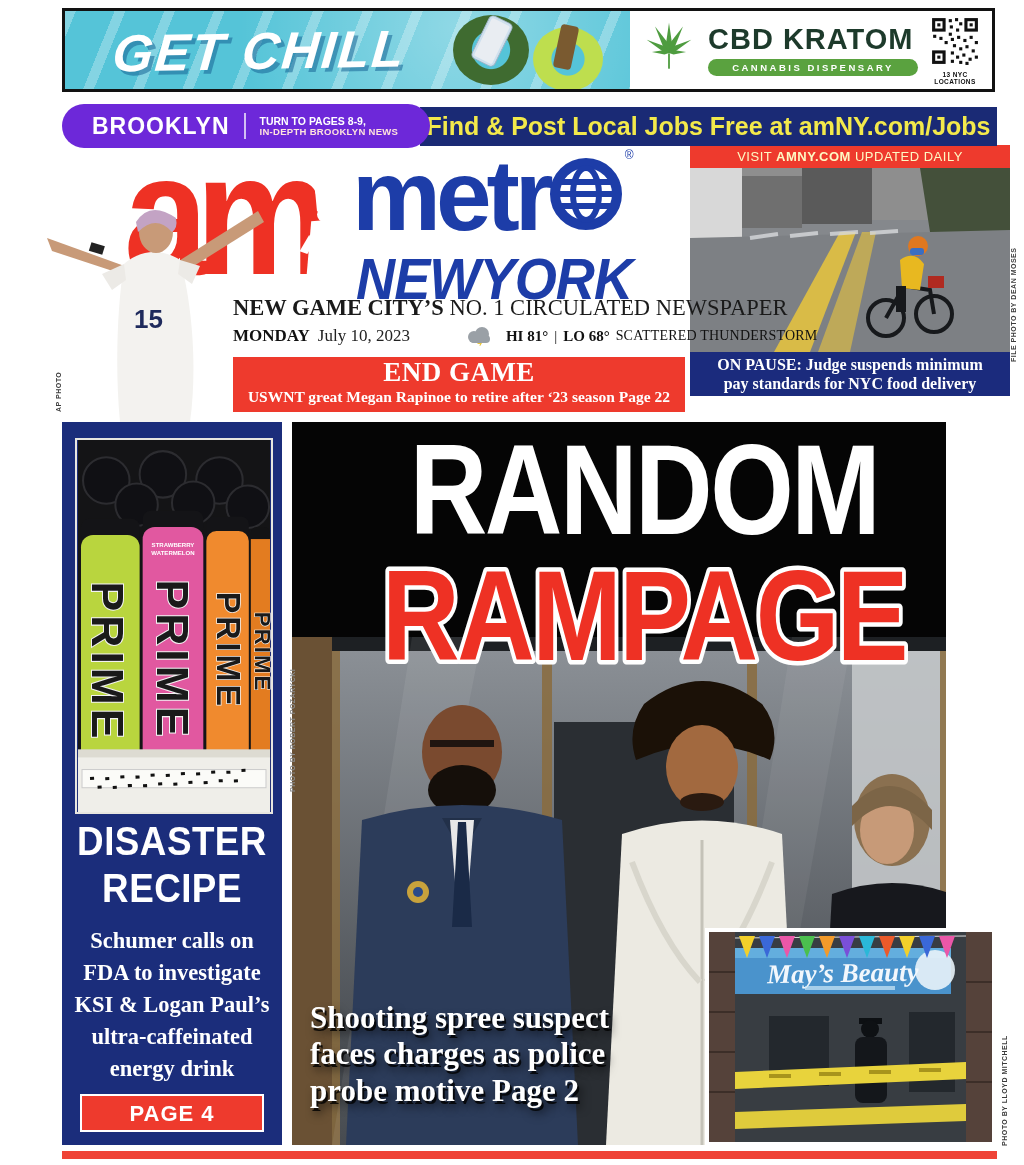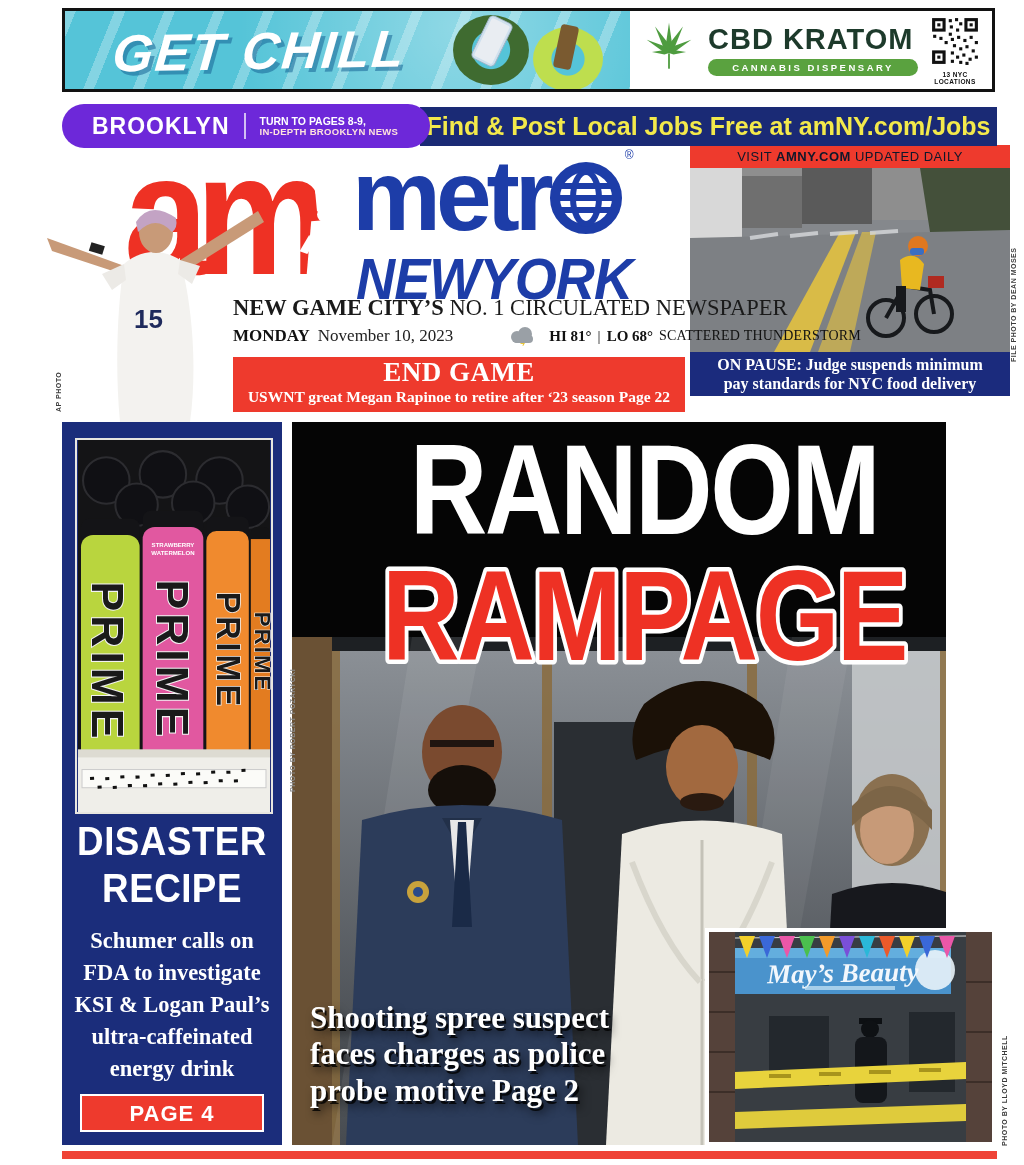--- a/index.html
+++ b/index.html
@@ -40,42 +40,42 @@
   .bk-name{color:#fff;font-size:23px;font-weight:800;letter-spacing:1px;margin-left:30px;}
   .bk-div{width:2px;height:26px;background:rgba(255,255,255,.7);margin:0 14px;}
   .bk-note{color:#fff;line-height:1.15;}
   .bk-note .l1{font-size:10.5px;font-weight:800;}
   .bk-note .l2{font-size:9.5px;font-weight:600;color:#ffe3dd;letter-spacing:.3px;}
 
   
   .logo-am{left:124px;top:128px;font-size:172px;font-weight:900;color:#ee3124;letter-spacing:-14px;
      line-height:1;transform:scaleX(.88);transform-origin:left top;z-index:1;}
   .statue{left:288px;top:158px;z-index:3;}
-  .logo-metro-row{left:352px;top:150px;display:flex;align-items:flex-end;z-index:2;}
+  .logo-metro-row{left:352px;top:150px;display:flex;align-items:center;z-index:2;}
   .logo-metro{font-size:100px;font-weight:700;color:#1d3da8;letter-spacing:-5px;line-height:.9;}
   .reg{font-size:12px;color:#1d3da8;align-self:flex-start;margin-top:-2px;}
   .logo-ny{left:356px;top:246px;font-size:57px;font-weight:900;font-style:italic;color:#1d3da8;
      letter-spacing:-1px;transform:scaleX(.95);transform-origin:left top;z-index:2;}
   .rapinoe{left:38px;top:148px;z-index:4;}
   .tagline{left:233px;top:295px;font-size:22.5px;color:#1a1a1a;white-space:pre;z-index:5;}
   .tagline b{font-weight:700;}
   .dateline{left:233px;top:326px;display:flex;align-items:center;z-index:5;}
   .dl-day{font-size:17px;font-weight:800;color:#111;}
   .dl-date{font-size:17px;color:#222;margin-left:8px;}
   .dl-wx{margin-left:54px;display:flex;align-items:center;}
   .dl-temp{font-size:15px;font-weight:800;color:#111;margin-left:12px;}
   .dl-sep{margin:0 6px;color:#111;font-weight:400;}
   .dl-fc{font-size:14px;font-weight:400;color:#111;margin-left:6px;letter-spacing:.2px;}
   .endgame{left:233px;top:357px;width:452px;height:55px;background:#ee3a2d;text-align:center;color:#fff;z-index:5;}
   .eg-title{font-size:27px;font-weight:900;line-height:1.1;margin-top:1px;letter-spacing:.5px;}
   .eg-sub{font-size:15.5px;font-weight:700;margin-top:0;}
 
   
   .tr{left:690px;top:145px;width:320px;height:267px;}
-  .tr-kicker{height:23px;background:#ee3a2d;color:#0f172a;display:flex;align-items:center;justify-content:center;
+  .tr-kicker{height:23px;background:#ee3a2d;color:#fef9c3;display:flex;align-items:center;justify-content:center;
      font-size:13px;letter-spacing:.5px;white-space:pre;}
   .tr-kicker .b{font-weight:900;}
   .tr-photo{width:320px;height:184px;display:block;}
   .tr-cap{height:44px;background:#1b2b7d;color:#fff;text-align:center;font-weight:700;font-size:16px;
      line-height:1.2;padding-top:3px;box-sizing:border-box;}
 
   
   .vcred{font-size:7px;font-weight:600;letter-spacing:.5px;color:#3c3c3c;white-space:nowrap;
      transform:rotate(-90deg);transform-origin:0 0;z-index:9;}
   .vcred.lite{color:#8a8a8a;}
@@ -240,21 +240,21 @@
       <ellipse cx="118" cy="84" rx="17" ry="21" fill="#c89a78"></ellipse>
       <path d="M98,74 Q112,52 138,70 Q140,80 134,84 Q118,66 100,84 Z" fill="#c3a3c4"></path>
       <text x="96" y="180" font-family="Liberation Sans, sans-serif" font-size="26" font-weight="900" fill="#1e2a5c">15</text>
     </svg>
   </div>
   <div class="abs vcred" style="left:55px;top:412px;">AP PHOTO</div>
 
   <div class="abs tagline serif"><b>NEW GAME CITY’S </b><span>NO. 1 CIRCULATED NEWSPAPER</span></div>
   <div class="abs dateline serif">
     <span class="dl-day">MONDAY</span>
-    <span class="dl-date">November 10, 2023</span>
+    <span class="dl-date">July 10, 2023</span>
     <span class="dl-wx">
       <svg width="30" height="20" viewBox="0 0 30 20">
         <circle cx="10" cy="11" r="6" fill="#9aa0a6"></circle>
           <circle cx="18" cy="8" r="7" fill="#9aa0a6"></circle>
         <rect x="6" y="9" width="20" height="8" rx="4" fill="#9aa0a6"></rect>
         <polygon points="14,17 18,17 15,22 16,18 13,18" fill="#e8c63c"></polygon>
       </svg>
     </span>
     <span class="dl-temp">HI 81°</span>
     <span class="dl-temp dl-sep">|</span>

